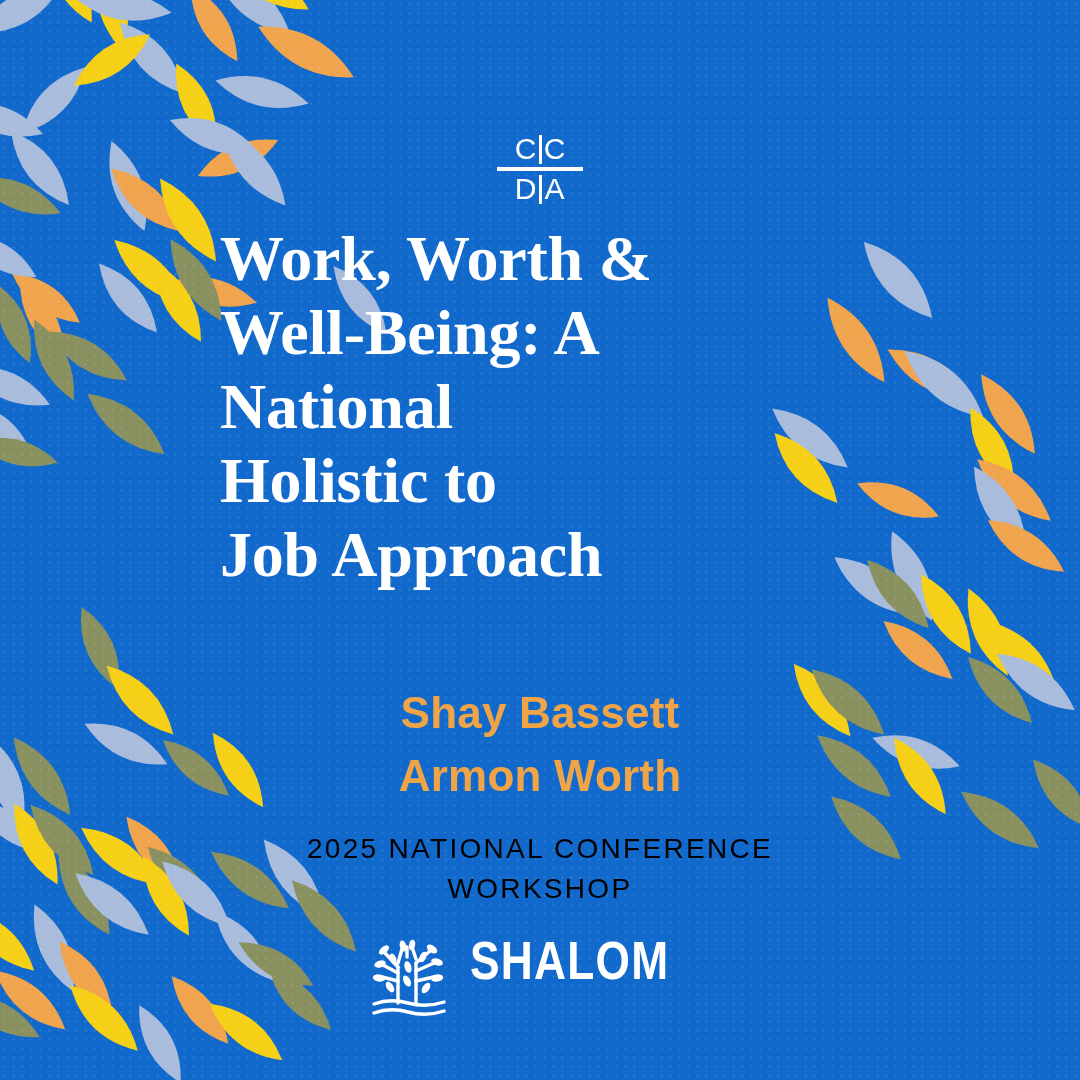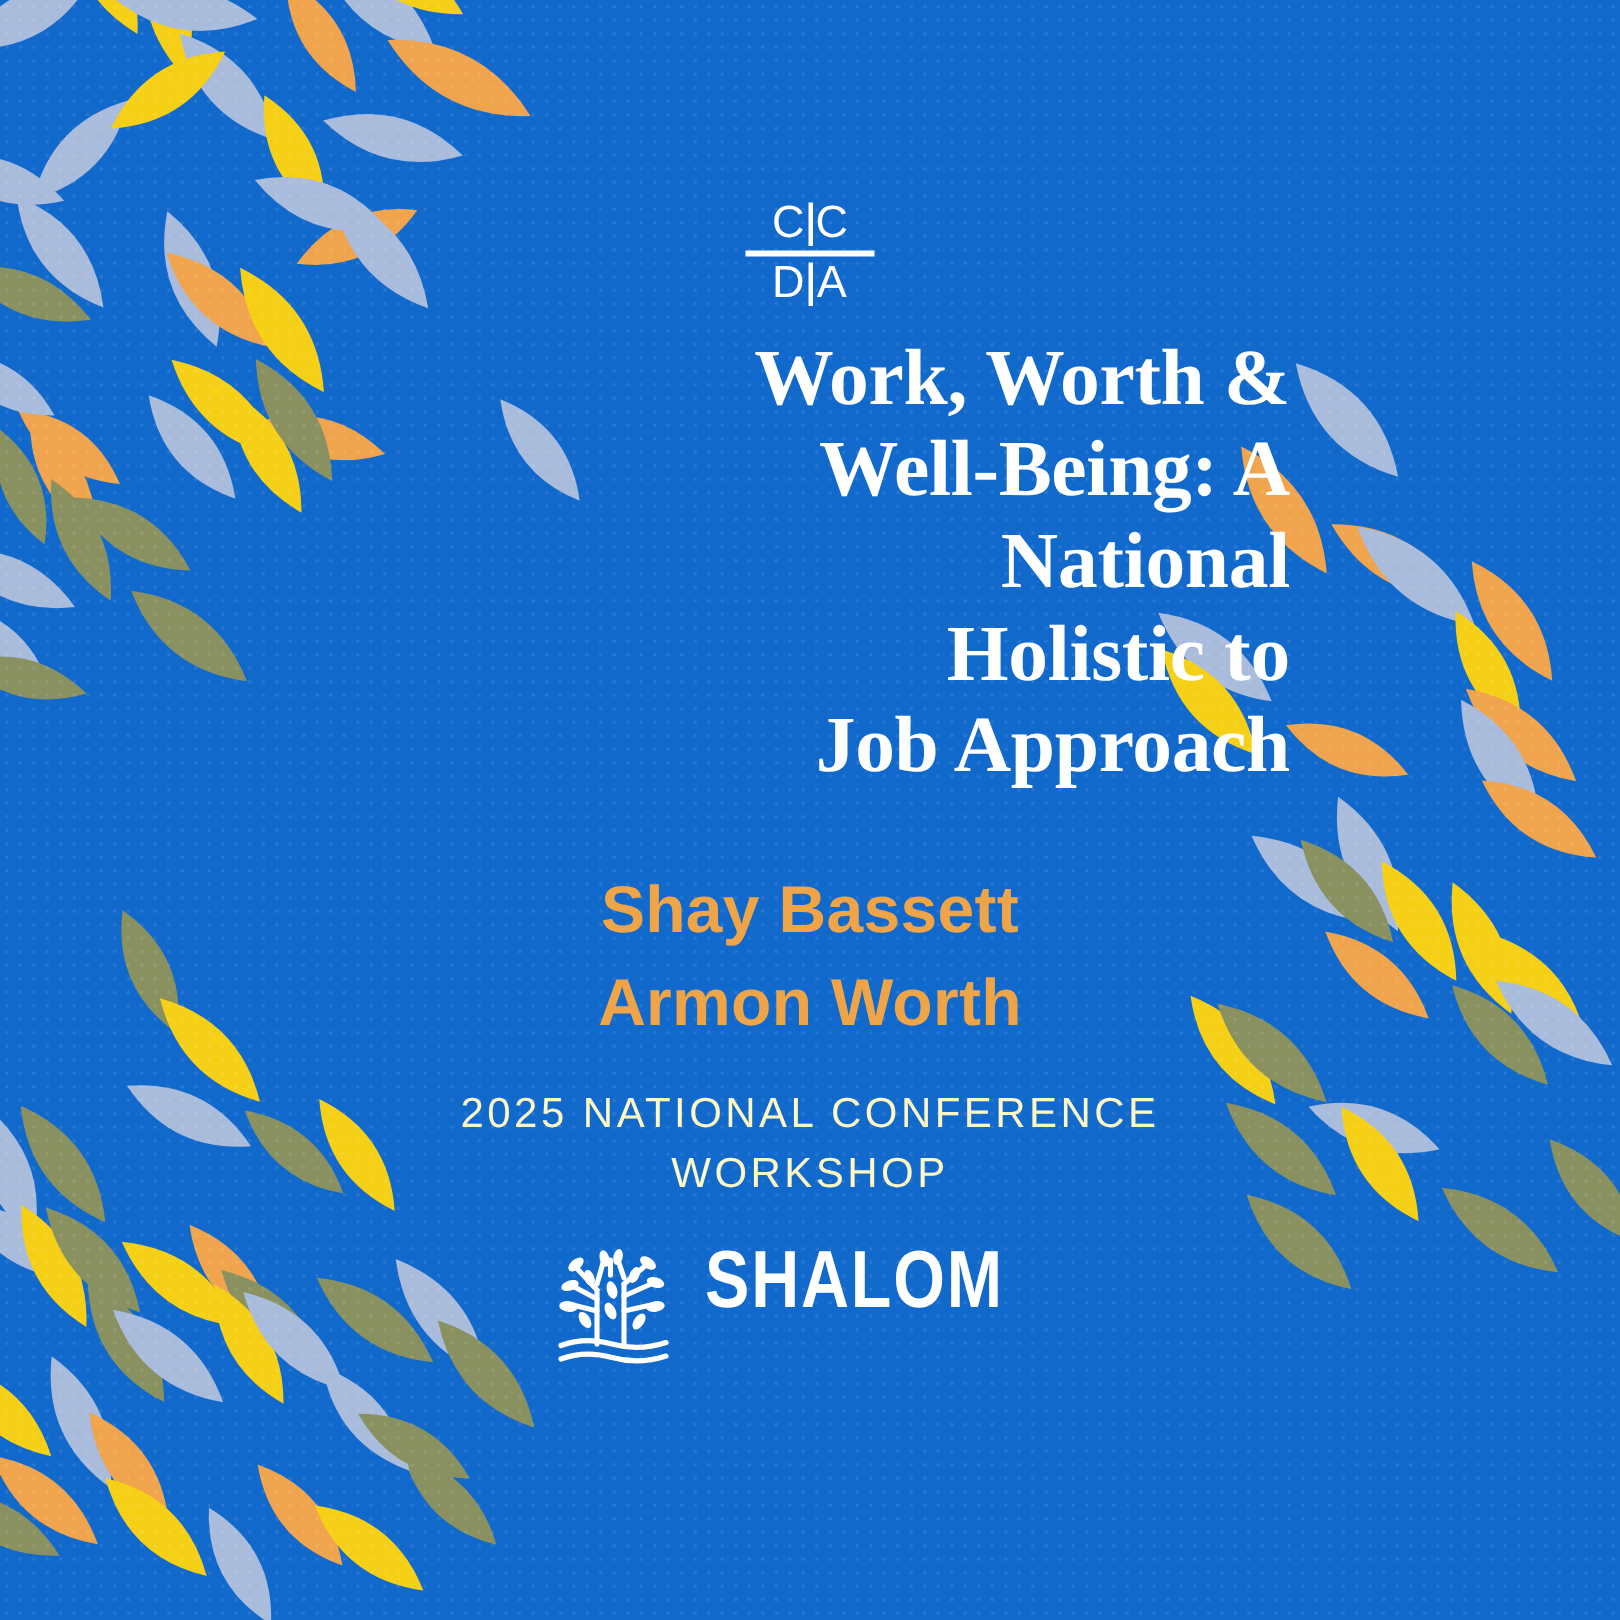--- a/index.html
+++ b/index.html
@@ -77,49 +77,49 @@
     left: 3px;
     width: 86px;
     height: 3.5px;
     background: #ffffff;
   }
 
   
   #poster-title {
     margin-top: 18px;
     width: 640px;
-    text-align: right;
+    text-align: left;
     color: #ffffff;
     font-family: "Liberation Serif", "DejaVu Serif", serif;
     font-weight: 700;
-    font-size: 53px;
+    font-size: 64px;
     line-height: 1.155;
     letter-spacing: -0.2px;
   }
 
   
   #speaker-block {
-    margin-top: 12px;
+    margin-top: 48px;
     text-align: center;
   }
   .speaker-name {
     color: #efa448;
     font-family: "Liberation Sans", sans-serif;
     font-weight: 700;
     font-size: 44px;
     line-height: 1.42;
     letter-spacing: 0.2px;
   }
 
   
   #event-line {
     margin-top: 22px;
     width: 560px;
     text-align: center;
-    color: #fef9c3;
+    color: #000000;
     font-family: "Liberation Sans", sans-serif;
     font-weight: 400;
     font-size: 28px;
     line-height: 1.42;
     letter-spacing: 2.3px;
     text-transform: uppercase;
   }
 
   
   #shalom-lockup {

